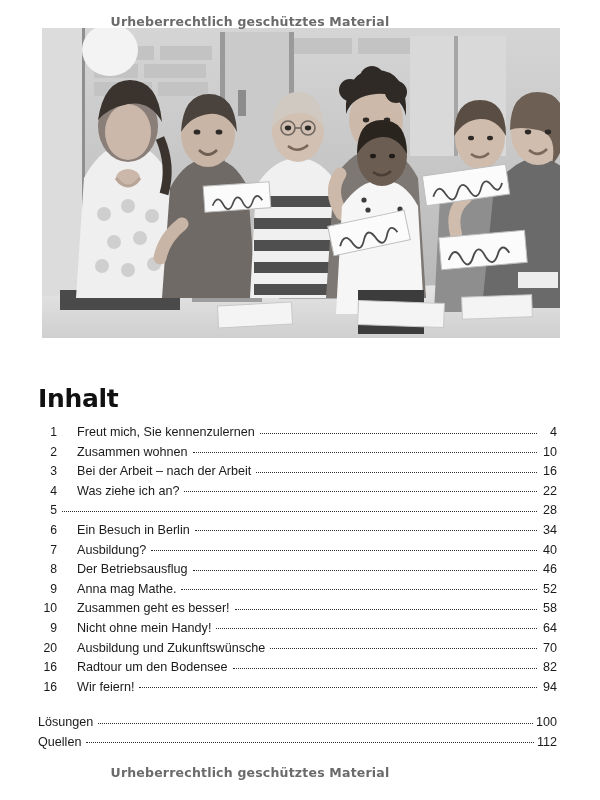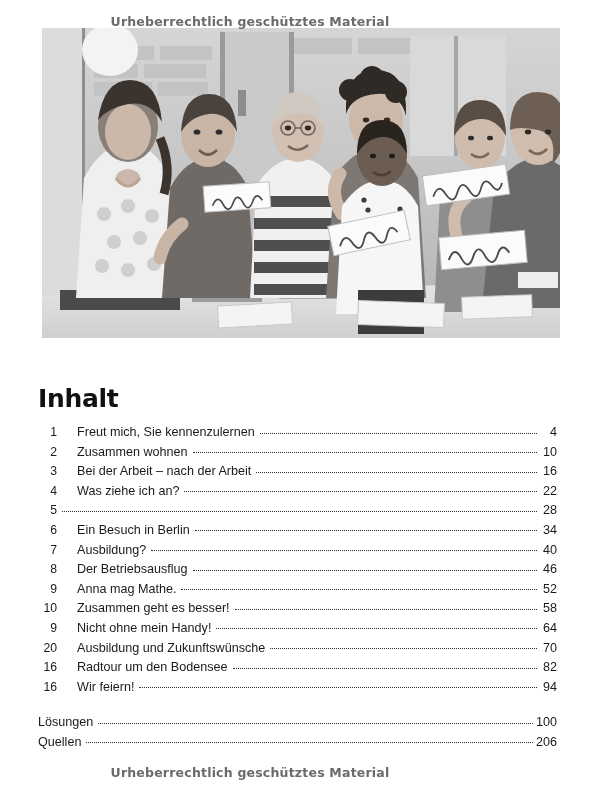--- a/index.html
+++ b/index.html
@@ -368,18 +368,18 @@
     </ul>
   <ul class="toc-list">
       <li class="toc-row backmatter spaced">
         <span class="toc-label">Lösungen</span>
         <span class="toc-leader"></span>
         <span class="toc-page">100</span>
       </li>
       <li class="toc-row backmatter">
         <span class="toc-label">Quellen</span>
         <span class="toc-leader"></span>
-        <span class="toc-page">206</span>
+        <span class="toc-page">112</span>
       </li>
     </ul>
 </section>
 
 <div class="copyright-line copyright-bottom">Urheberrechtlich geschütztes Material</div>
 
 </body></html>

